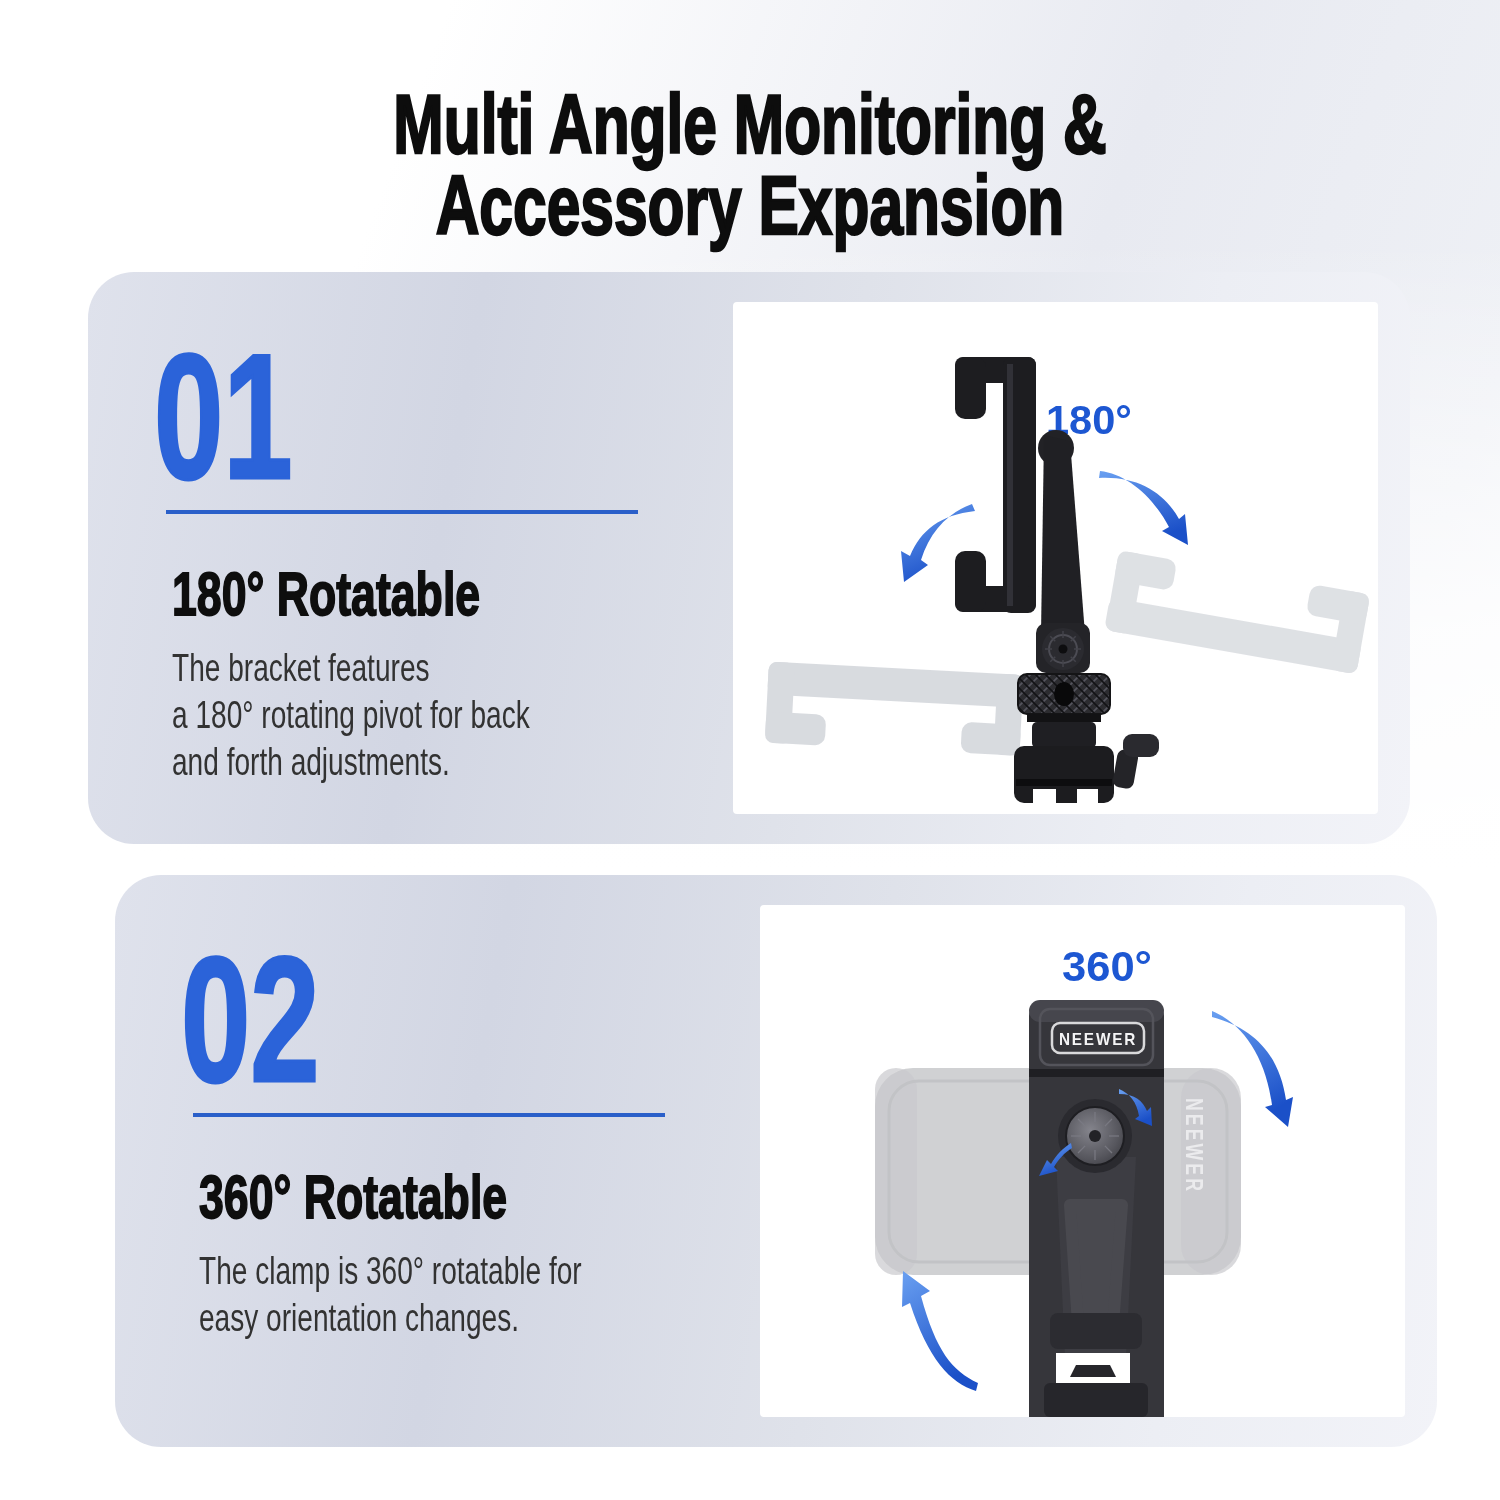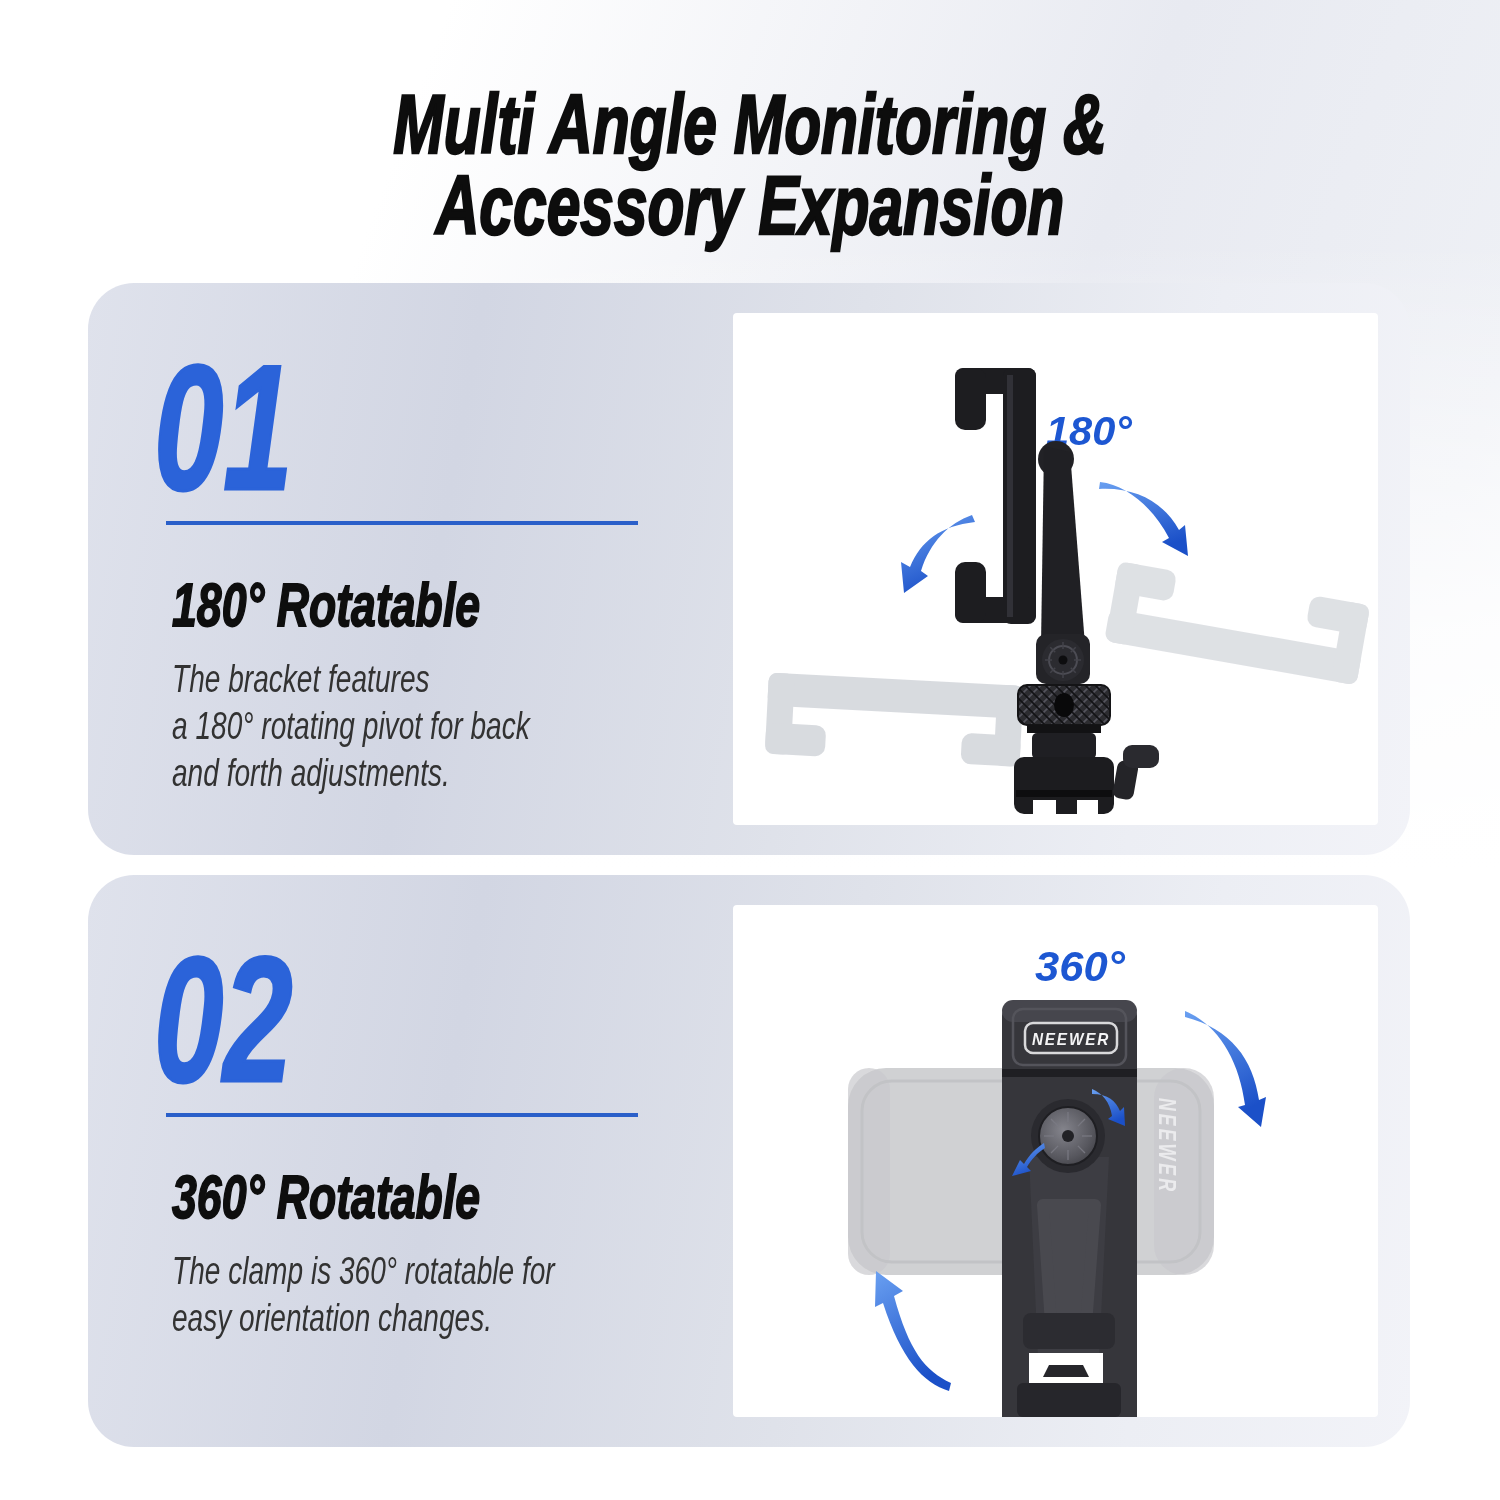--- a/index.html
+++ b/index.html
@@ -12,43 +12,42 @@
   *{margin:0;padding:0;box-sizing:border-box;}
   html,body{background:#ffffff;}
   .page{
     position:relative;
     width:1500px;height:1500px;
     overflow:hidden;
     font-family:"Liberation Sans", sans-serif;
     background-image:
       linear-gradient(to bottom, rgba(255,255,255,0) 0%, rgba(255,255,255,0) 16%, rgba(255,255,255,0.85) 42%, #ffffff 58%),
       linear-gradient(110deg, #ffffff 22%, #e8eaf1 58%, #eef0f5 80%, #fbfbfd 97%);
-    font-style: italic;
   }
   .title{
     position:absolute;top:84px;left:0;right:0;
     text-align:center;
     color:#0d0d0d;
     font-weight:bold;
     transform:scaleX(0.72);
     transform-origin:center top;
   }
   .title-line{
     font-size:84px;
     line-height:81px;
     letter-spacing:0px;
     -webkit-text-stroke:2.5px #0d0d0d;
   }
   .card{
     position:absolute;left:88px;width:1322px;height:572px;
     border-radius:46px;
     background:linear-gradient(100deg,#dfe2ec 0%,#d2d6e3 28%,#dfe2ea 55%,#eceef4 80%,#f2f3f8 100%);
   }
-  .card-1{top:283px;}
-  .card-2{top:875px;}
+  .card-1{top:272px;}
+  .card-2{top:875px;margin-left:27px;}
   .num{
     position:absolute;left:66px;top:56px;
     font-size:178px;line-height:178px;font-weight:bold;
     color:var(--accent-blue);
     -webkit-text-stroke:3px var(--accent-blue);
     letter-spacing:0px;
     transform:scaleX(0.70);
     transform-origin:left top;
   }
   .divider{

